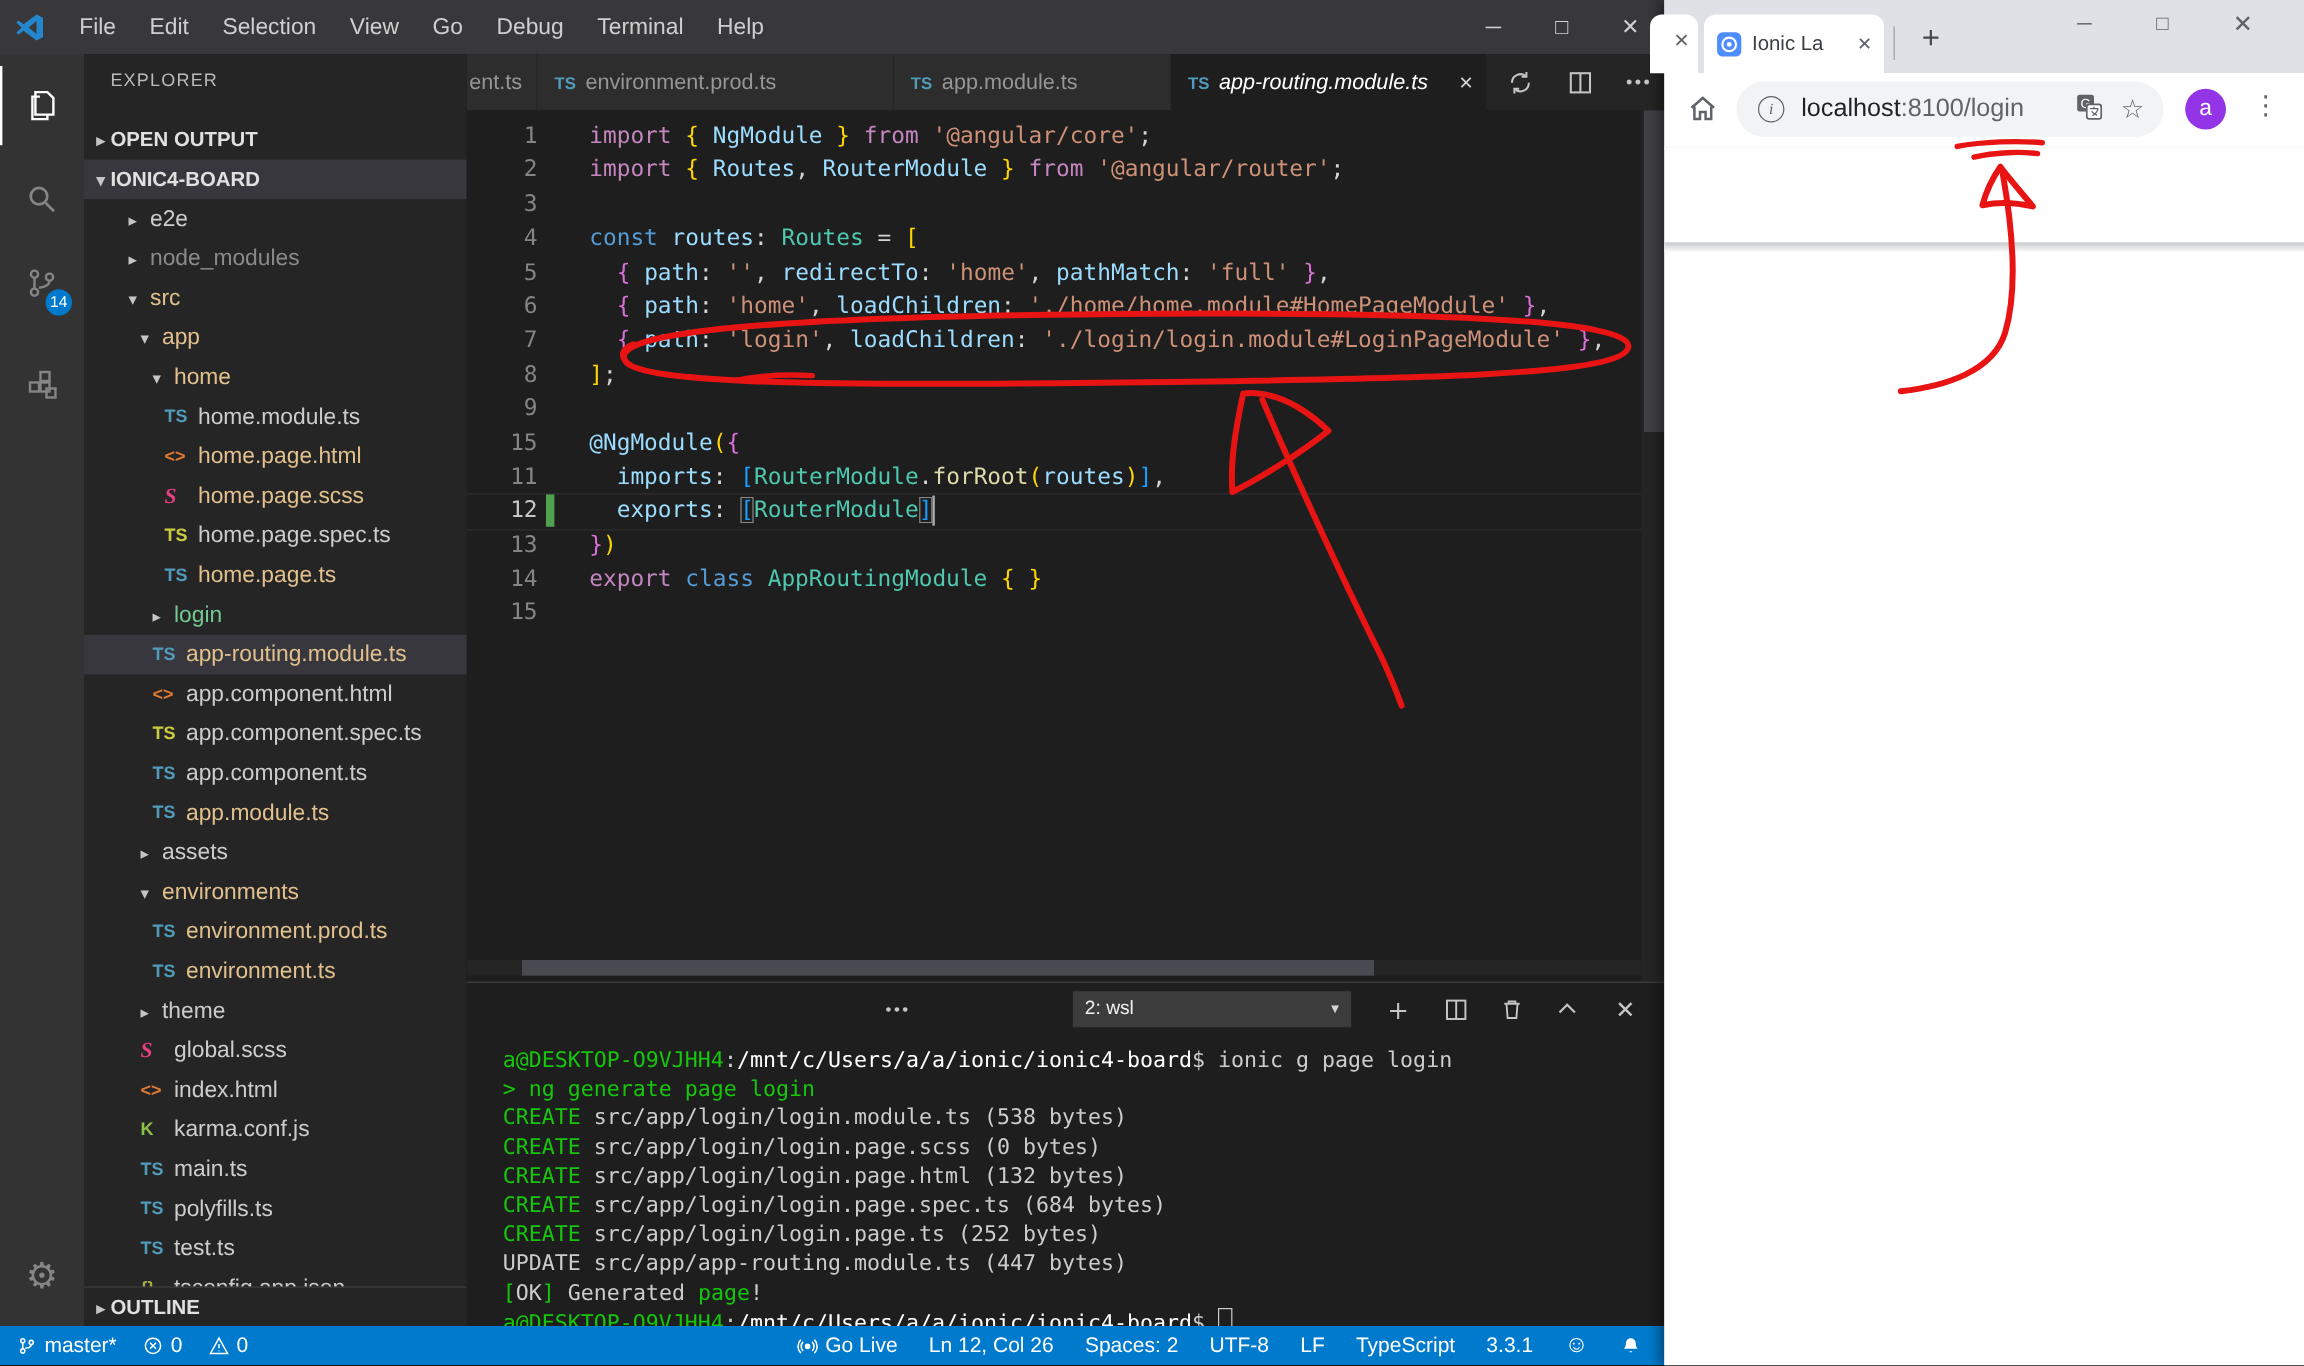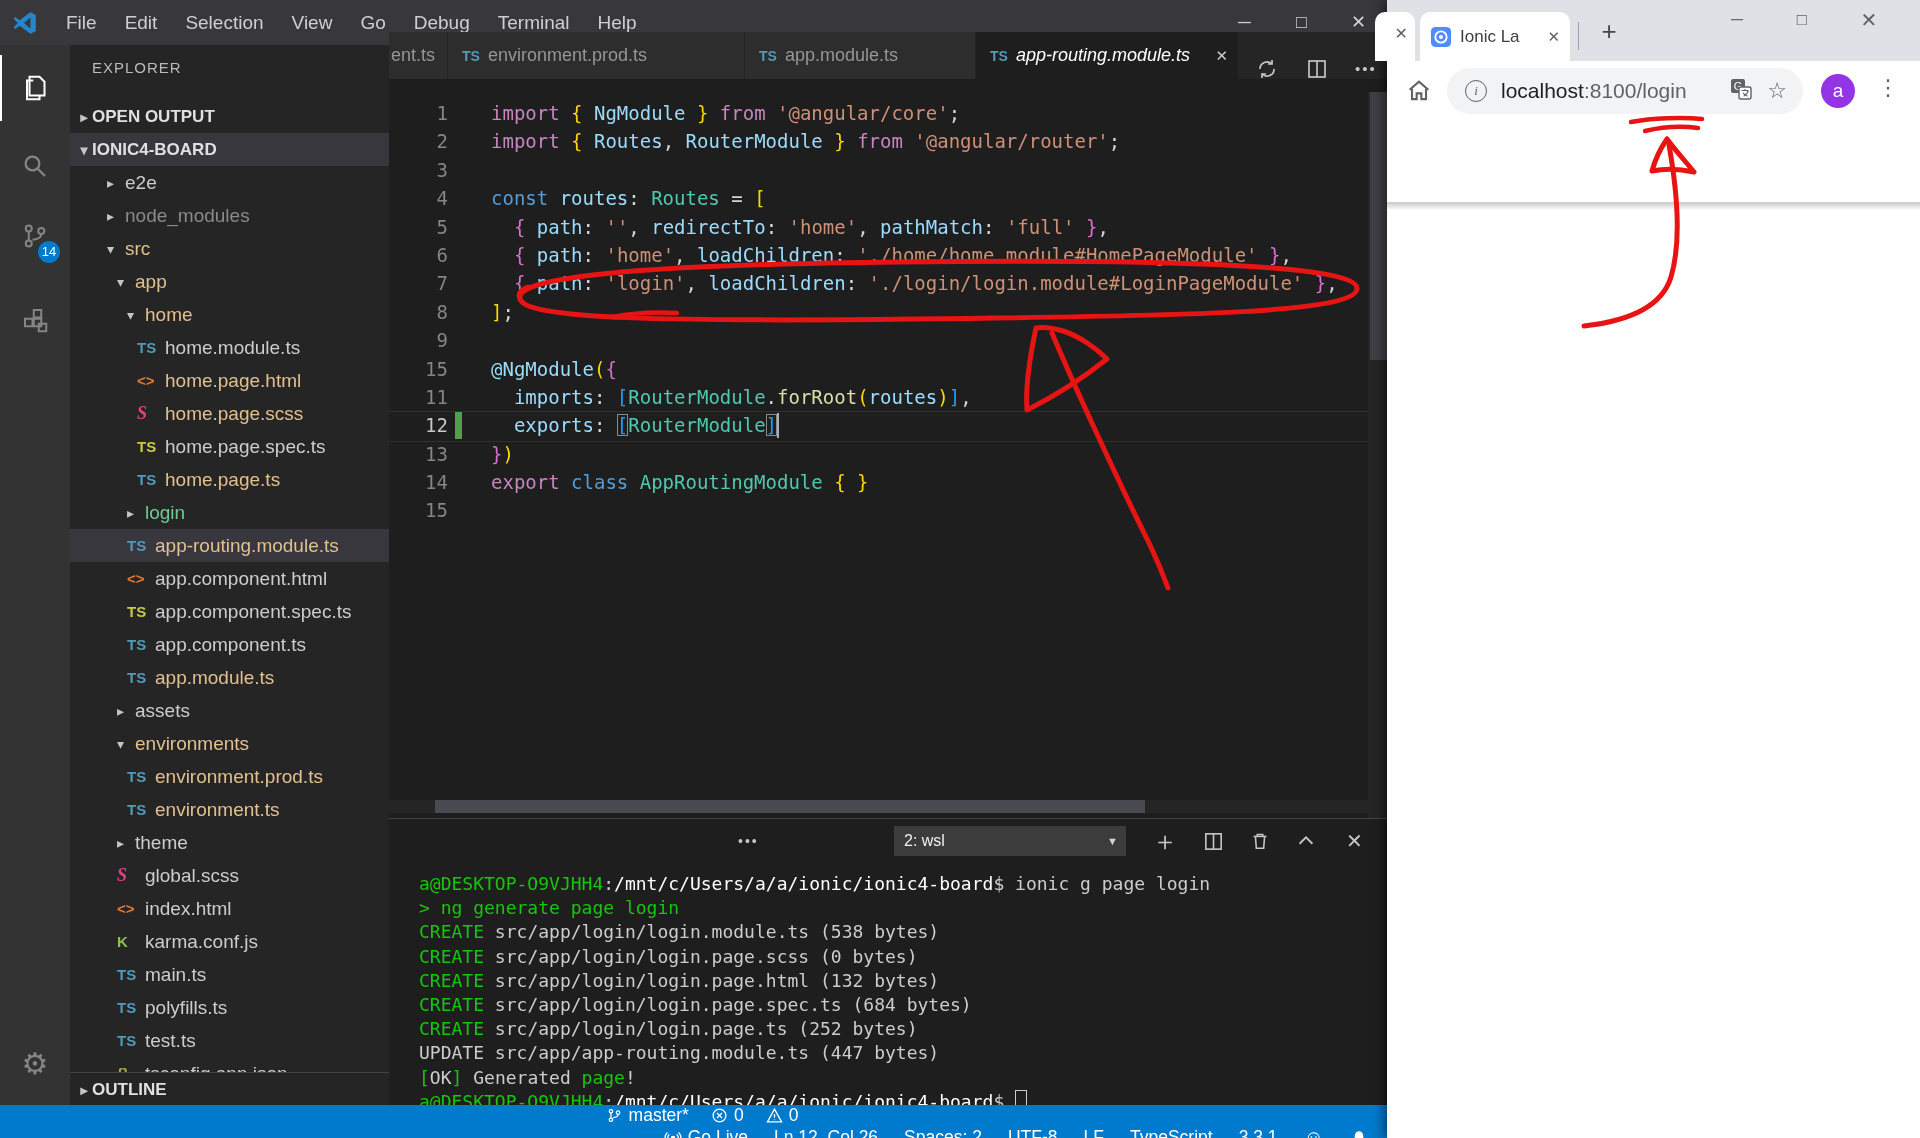--- a/index.html
+++ b/index.html
@@ -25,21 +25,21 @@
   .section-row .tw{width:16px;margin-left:6px;font-size:14px;color:#c5c5c5;text-align:center;}
   .tree{position:absolute;left:0;top:121px;width:319px;}
   .trow{position:relative;width:319px;height:33px;display:flex;align-items:center;font-size:19px;}
   .trow.selected{background:#37373d;}
   .trow .tw{font-size:14px;color:#c5c5c5;width:18px;flex:0 0 18px;text-align:left;}
   .ficon{width:28px;flex:0 0 28px;font-size:15px;font-weight:bold;text-align:left;}
   .c-normal{color:#cccccc}.c-dim{color:#8a8a8a}.c-modified{color:#e2c08d}.c-untracked{color:#73c991}
   .outline-row{position:absolute;left:0;top:1027px;width:319px;height:33px;background:#252526;border-top:1px solid rgba(255,255,255,.14);font-weight:bold;font-size:17px;color:#e0e0e0;display:flex;align-items:center;z-index:3;}
   .outline-row .tw{width:16px;margin-left:6px;font-size:14px;color:#c5c5c5;text-align:center;}
   
-  .tabbar{left:389px;top:32px;width:1001px;height:47px;background:#252526;display:flex;}
+  .tabbar{left:389px;top:45px;width:1001px;height:47px;background:#252526;display:flex;}
   .tab{height:47px;background:#2d2d2d;border-right:1px solid #252526;display:flex;align-items:center;overflow:hidden;color:#969696;font-size:18px;flex:0 0 auto;}
   .tab .tsicon{color:#519aba;font-weight:bold;font-size:14px;margin:0 8px 0 14px;}
   .tab.partial{padding-left:0;}
   .tab.partial .lbl{margin-left:2px;}
   .tab.active{background:#1e1e1e;color:#ffffff;}
   .tab.active .lbl{font-style:italic;}
   .tab .close{margin-left:auto;margin-right:10px;font-size:15px;color:#d0d0d0;}
   .editor-actions{position:absolute;display:flex;gap:26px;color:#c5c5c5;align-items:center;}
   
   .editor{left:389px;top:92px;width:1001px;height:726px;background:#1e1e1e;}
@@ -64,21 +64,21 @@
   .ptab.active{color:#e7e7e7;border-bottom:1px solid #e7e7e7;padding-bottom:3px;}
   .pmore{color:#c5c5c5;font-size:14px;letter-spacing:2px;}
   .pselect{position:absolute;left:505px;top:7px;width:232px;height:30px;background:#3c3c3c;color:#f0f0f0;font-size:16px;line-height:30px;padding-left:10px;box-sizing:border-box;}
   .pselect .caret{position:absolute;right:8px;top:0;font-size:11px;line-height:30px;color:#d4d4d4;}
   .picon{position:absolute;top:0;height:44px;display:flex;align-items:center;color:#c5c5c5;}
   .term{position:absolute;left:30px;top:53px;font-family:"DejaVu Sans Mono",monospace;font-size:18px;white-space:pre;}
   .tline{height:24.2px;line-height:24.2px;}
   .tl.g{color:#16c60c}.tl.w{color:#cccccc}.tl.b{color:#ffffff}
   .tcursor{display:inline-block;width:10px;height:19px;border:1.5px solid #cccccc;vertical-align:-3px;}
   
-  .statusbar{left:0;top:1105px;width:1390px;height:33px;background:#007acc;color:#ffffff;display:flex;align-items:center;font-size:17.5px;flex-direction:column;}
+  .statusbar{left:0;top:1105px;width:1390px;height:33px;background:#007acc;color:#ffffff;display:flex;align-items:center;font-size:17.5px;}
   .sb-item{display:flex;align-items:center;gap:6px;white-space:nowrap;}
   .sb-left{display:flex;gap:22px;margin-left:14px;align-items:center;}
   .sb-right{display:flex;gap:26px;margin-left:auto;margin-right:22px;align-items:center;}
   
   .browser{left:1387px;top:0;width:533px;height:1138px;background:#ffffff;box-shadow:-4px 0 10px rgba(0,0,0,.45);}
   .btabstrip{position:absolute;left:0;top:0;width:533px;height:61px;background:#dee1e6;}
   .btab-partial{position:absolute;left:-12px;top:12px;width:40px;height:49px;background:#fff;border-radius:10px 10px 0 0;}
   .btab-partial .x{position:absolute;right:7px;top:12px;color:#5f6368;font-size:16px;}
   .btab{position:absolute;left:33px;top:12px;width:150px;height:49px;background:#fff;border-radius:10px 10px 0 0;display:flex;align-items:center;overflow:hidden;}
   .btab .lbl{color:#3c4043;font-size:17px;margin-left:8px;white-space:nowrap;overflow:hidden;max-width:78px;}

